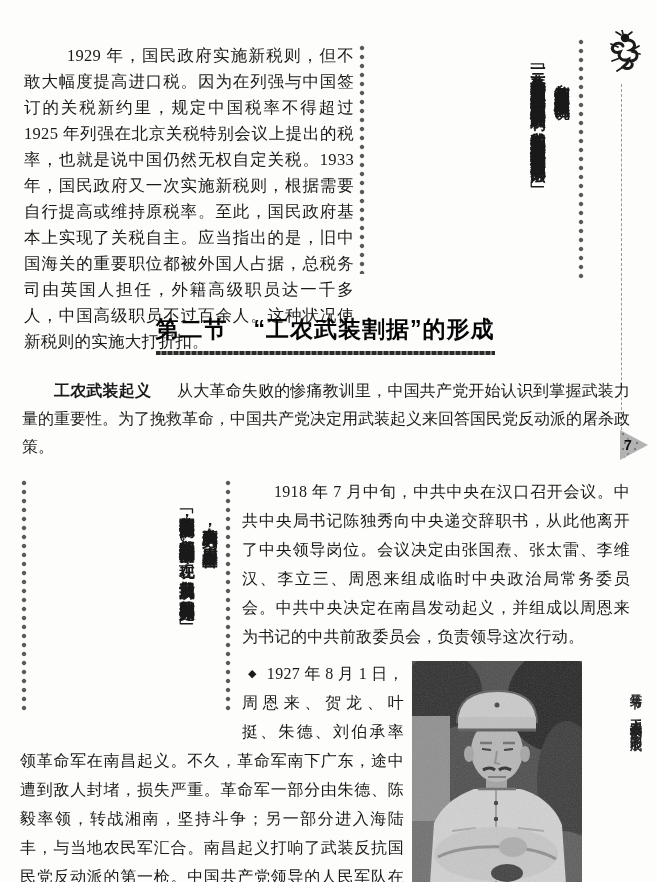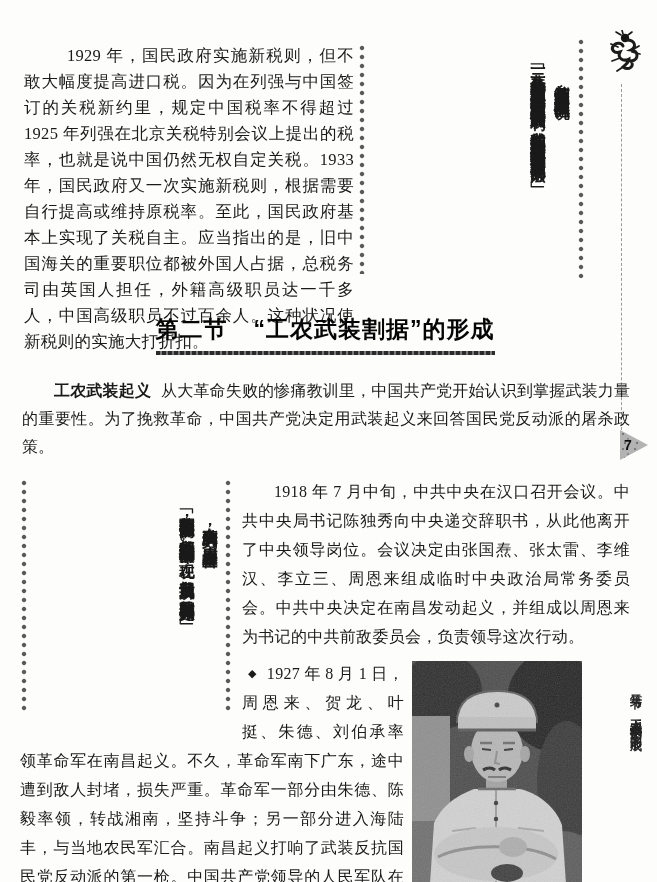--- a/index.html
+++ b/index.html
@@ -68,21 +68,21 @@
   .heading-line .hnum{margin-right:26px;margin-top:22px;}
   .heading-underline{
     height:4px;margin-top:6px;
     background:repeating-linear-gradient(90deg,#2b2b2b 0 4px,#7a7a7a 4px 6px);
   }
   .para-intro{
     margin:0 0 16px 2px;
     font-family:"Liberation Sans","DejaVu Sans",sans-serif;
     font-size:16px;line-height:28px;text-align:justify;text-indent:2em;
   }
-  .para-intro .lead{font-weight:bold;margin-right:10px;}
+  .para-intro .lead{font-weight:bold;margin-right:26px;}
   
   .flow{position:relative;}
   .sidebar-left{
     float:left;width:212px;height:234px;margin:2px 10px 6px 0;
     display:flex;
   }
   .quote-left{
     flex:1;writing-mode:vertical-rl;padding:6px 2px;
     font-family:"Liberation Sans","DejaVu Sans",sans-serif;
     font-weight:bold;font-size:15.5px;line-height:23px;letter-spacing:.5px;

